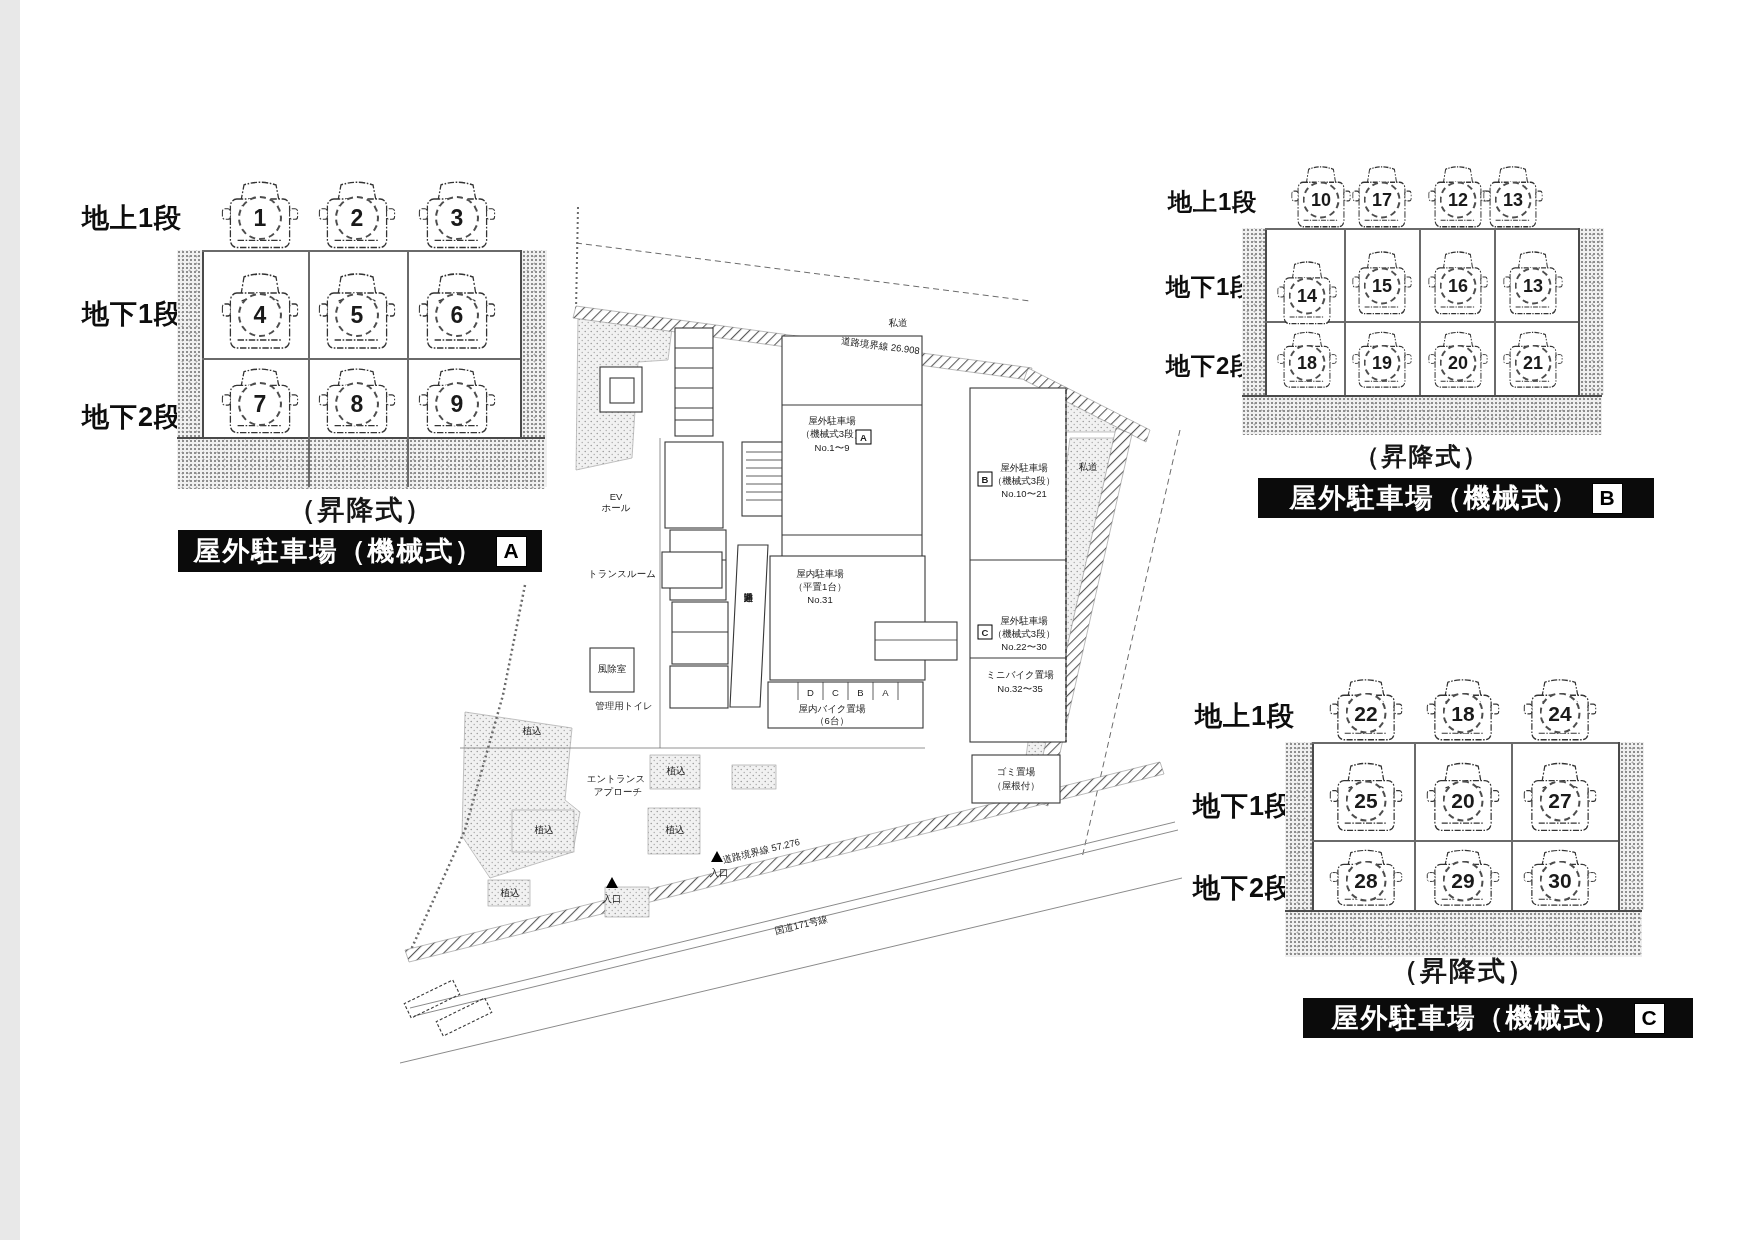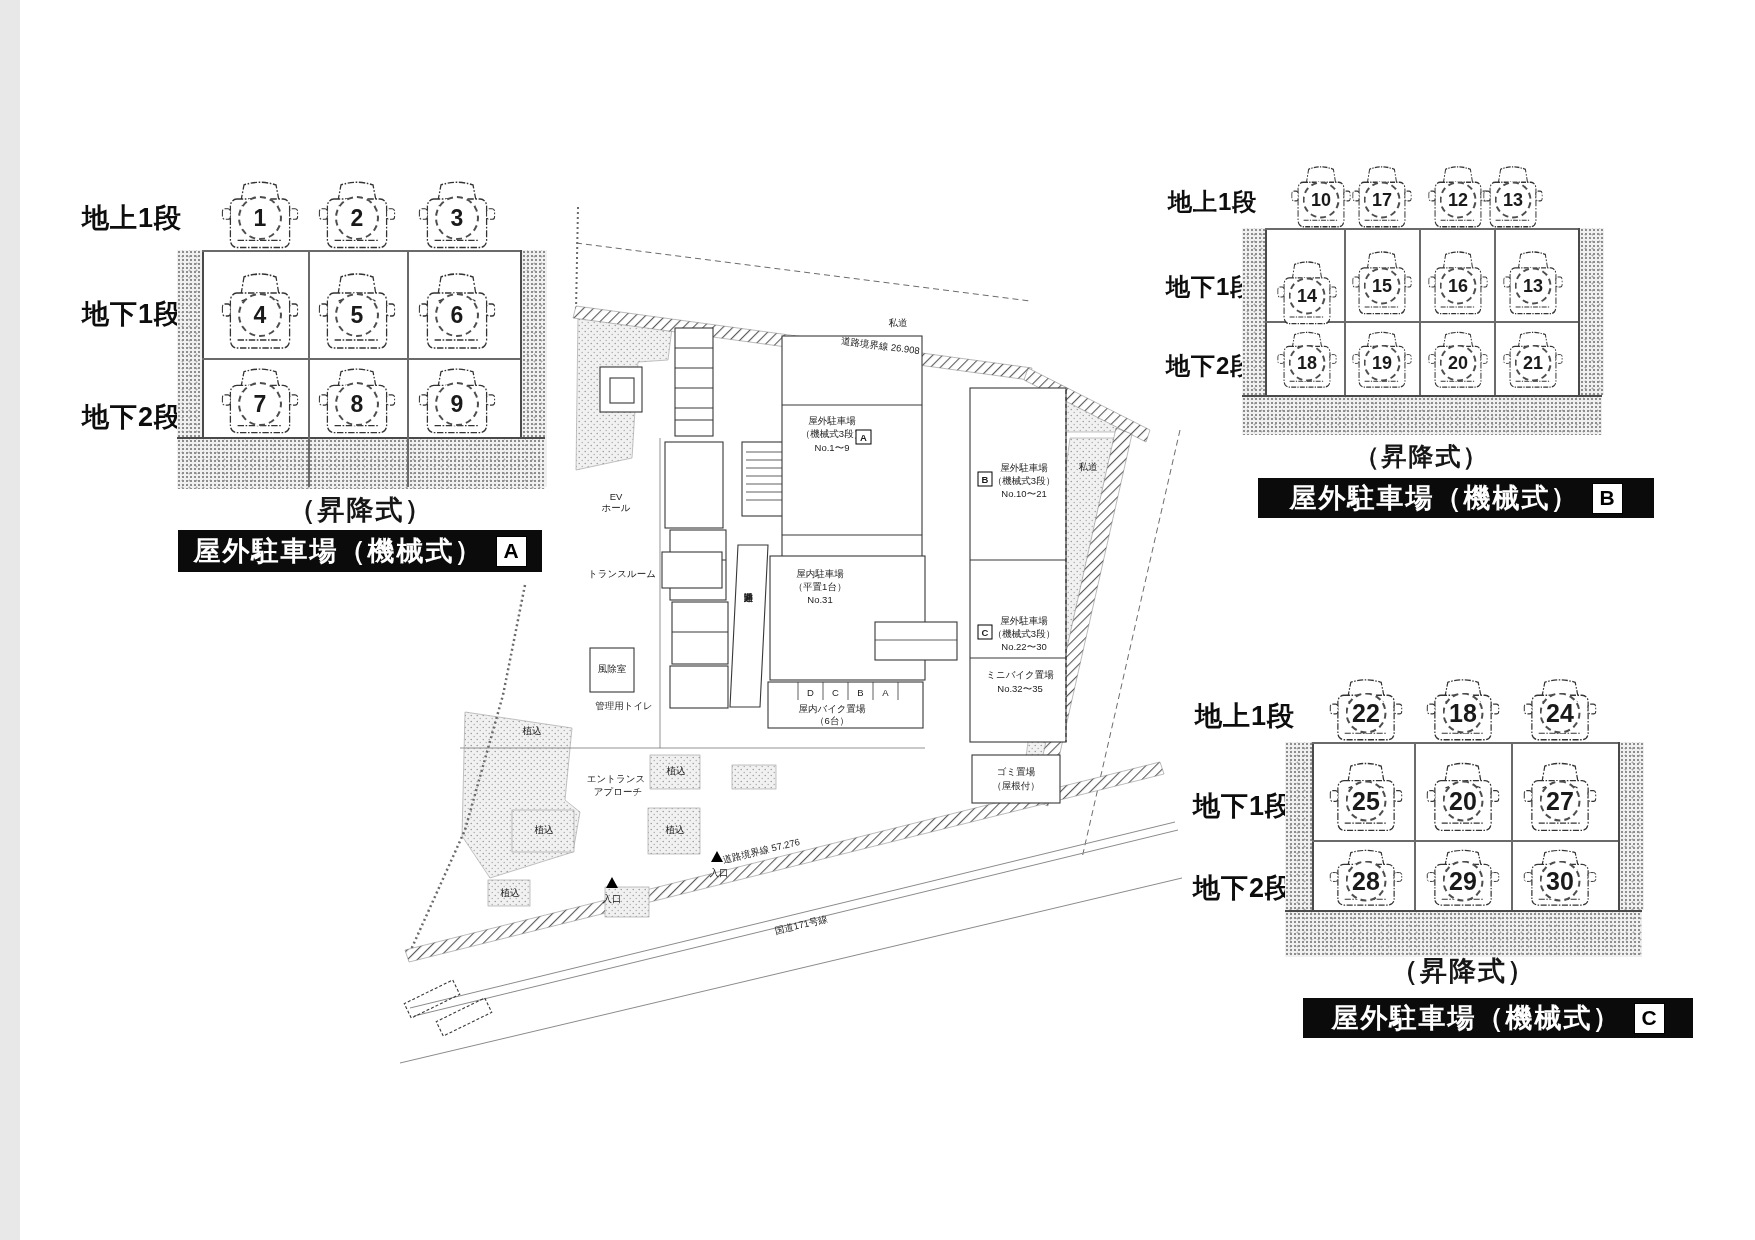--- a/index.html
+++ b/index.html
@@ -18,21 +18,21 @@
   .bandB{border-top:2px solid #4a4a4a;}
   .rail{position:absolute;width:2px;background:#6a6a6a;z-index:0;}
   .hline{position:absolute;height:2px;background:#6a6a6a;z-index:0;}
   .car{position:absolute;z-index:1;}
   .car svg{width:100%;height:100%;display:block;}
   .num{position:absolute;left:50%;top:56%;transform:translate(-50%,-50%);
        border:2px dashed #4d4d4d;border-radius:50%;background:#fff;
        display:flex;align-items:center;justify-content:center;font-weight:600;color:#1a1a1a;}
   .dA .num{width:40px;height:40px;font-size:23px;}
   .dB .num{width:33px;height:33px;font-size:18px;}
-  .dC .num{width:37px;height:37px;font-size:25px;}
+  .dC .num{width:37px;height:37px;font-size:21px;}
   .cap{position:absolute;text-align:center;font-weight:700;font-size:27px;letter-spacing:2px;color:#161616;}
   .tbar{position:absolute;background:#0b0b0b;color:#fff;display:flex;align-items:center;
         justify-content:center;gap:12px;font-weight:700;font-size:27px;letter-spacing:2px;}
   .tbadge{background:#fff;color:#000;width:29px;height:29px;display:flex;align-items:center;
           justify-content:center;font-size:21px;font-weight:700;letter-spacing:0;border:1px solid #000;}
   .siteplan{position:absolute;left:380px;top:190px;}
   .siteplan text{fill:#1c1c1c;font-size:9.5px;text-anchor:middle;font-family:"Liberation Sans","DejaVu Sans",sans-serif;}
   .ha{fill:url(#hatch);stroke:#777;stroke-width:.5;}
   .st{fill:url(#stip);stroke:#9a9a9a;stroke-width:.6;}
 </style>

